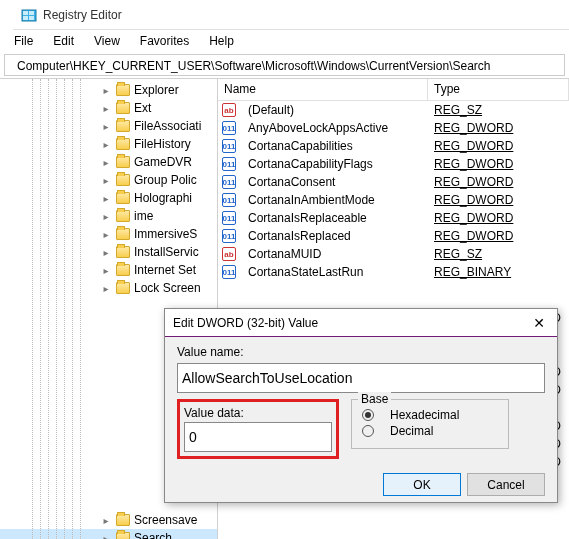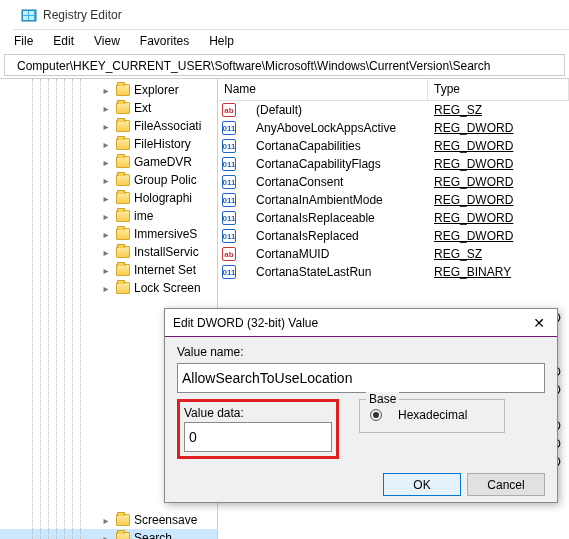--- a/index.html
+++ b/index.html
@@ -25,35 +25,35 @@
 .tree-lines .vl { position: absolute; top: 0; bottom: 0; border-left: 1px dotted #bbb; }
 
 .list { flex: 1; overflow: hidden; font-size: 12px; }
 .list-head { display: flex; height: 22px; border-bottom: 1px solid #e0e0e0; }
 .list-head .col { padding: 3px 6px; border-right: 1px solid #e0e0e0; }
 .col-name { width: 210px; }
 .col-type { flex: 1; }
 .list-body .row { display: flex; align-items: center; height: 18px; }
 .row .cell-name { width: 210px; display: flex; align-items: center; padding-left: 4px; }
 .row .cell-type { flex: 1; padding-left: 6px; text-decoration: underline; }
-.val-icon { width: 14px; height: 14px; margin-right: 20px; display: inline-flex; align-items: center; justify-content: center; font-size: 8px; font-weight: bold; border-radius: 2px; }
+.val-icon { width: 14px; height: 14px; margin-right: 12px; display: inline-flex; align-items: center; justify-content: center; font-size: 8px; font-weight: bold; border-radius: 2px; }
 .val-sz { background: #fff; border: 1px solid #c33; color: #c33; }
 .val-bin { background: #fff; border: 1px solid #2266cc; color: #2266cc; }
 
 .dialog { position: absolute; left: 164px; top: 308px; width: 394px; height: 195px; background: #f0f0f0; border: 1px solid #888; box-shadow: 2px 2px 8px rgba(0,0,0,0.3); font-size: 12px; }
 .dlg-title { height: 28px; display: flex; align-items: center; justify-content: space-between; padding: 0 8px; background: #fff; border-bottom: 1px solid #701a75; }
 .dlg-body { padding: 8px 12px; }
 .dlg-body label { display: block; margin-bottom: 4px; }
 .dlg-body input[type=text] { width: 100%; border: 1px solid #888; padding: 2px 4px; font-size: 14px; height: 30px; background: #fff; }
 .fieldset { border: 1px solid #bbb; padding: 6px 10px 8px; margin: 0; position: relative; }
 .fieldset .legend { position: absolute; top: -8px; left: 6px; background: #f0f0f0; padding: 0 3px; font-size: 12px; }
 .highlight { border: 3px solid #e02020; padding: 4px; margin-top: 6px; width: 162px; }
 .highlight label { margin-bottom: 2px; }
 .dlg-row { display: flex; gap: 12px; align-items: flex-start; }
-.base-group { margin-top: 6px; width: 146px; margin-left: 8px; }
+.base-group { margin-top: 6px; width: 158px; }
 .radio-row { display: flex; align-items: center; gap: 16px; margin: 2px 0; }
 .dlg-buttons { display: flex; justify-content: flex-end; gap: 6px; padding: 6px 12px 10px; }
 .dlg-buttons button { width: 78px; height: 23px; background: #e1e1e1; border: 1px solid #adadad; font-size: 12px; }
 .dlg-buttons button.default { border: 1px solid #0078d7; background: #e5f1fb; }
 .close-x { font-size: 14px; cursor: default; padding: 0 4px; }
 .radio { width: 12px; height: 12px; border: 1px solid #555; border-radius: 50%; display: inline-flex; align-items: center; justify-content: center; }
 .radio.checked::after { content: ""; width: 6px; height: 6px; background: #333; border-radius: 50%; }
 </style>
 </head>
 <body>
@@ -272,20 +272,24 @@
         <label>Value data:</label>
         <input type="text" value="0" style="">
       </div>
       <div class="base-group">
         <div class="fieldset">
           <span class="legend">Base</span>
           <div class="radio-row">
             <span class="radio checked"></span>
             <span>Hexadecimal</span>
           </div>
+          <div class="radio-row">
+            <span class="radio"></span>
+            <span>Decimal</span>
+          </div>
         </div>
       </div>
     </div>
   </div>
   <div class="dlg-buttons">
     <button class="default">OK</button>
     <button>Cancel</button>
   </div>
 </div>
 

